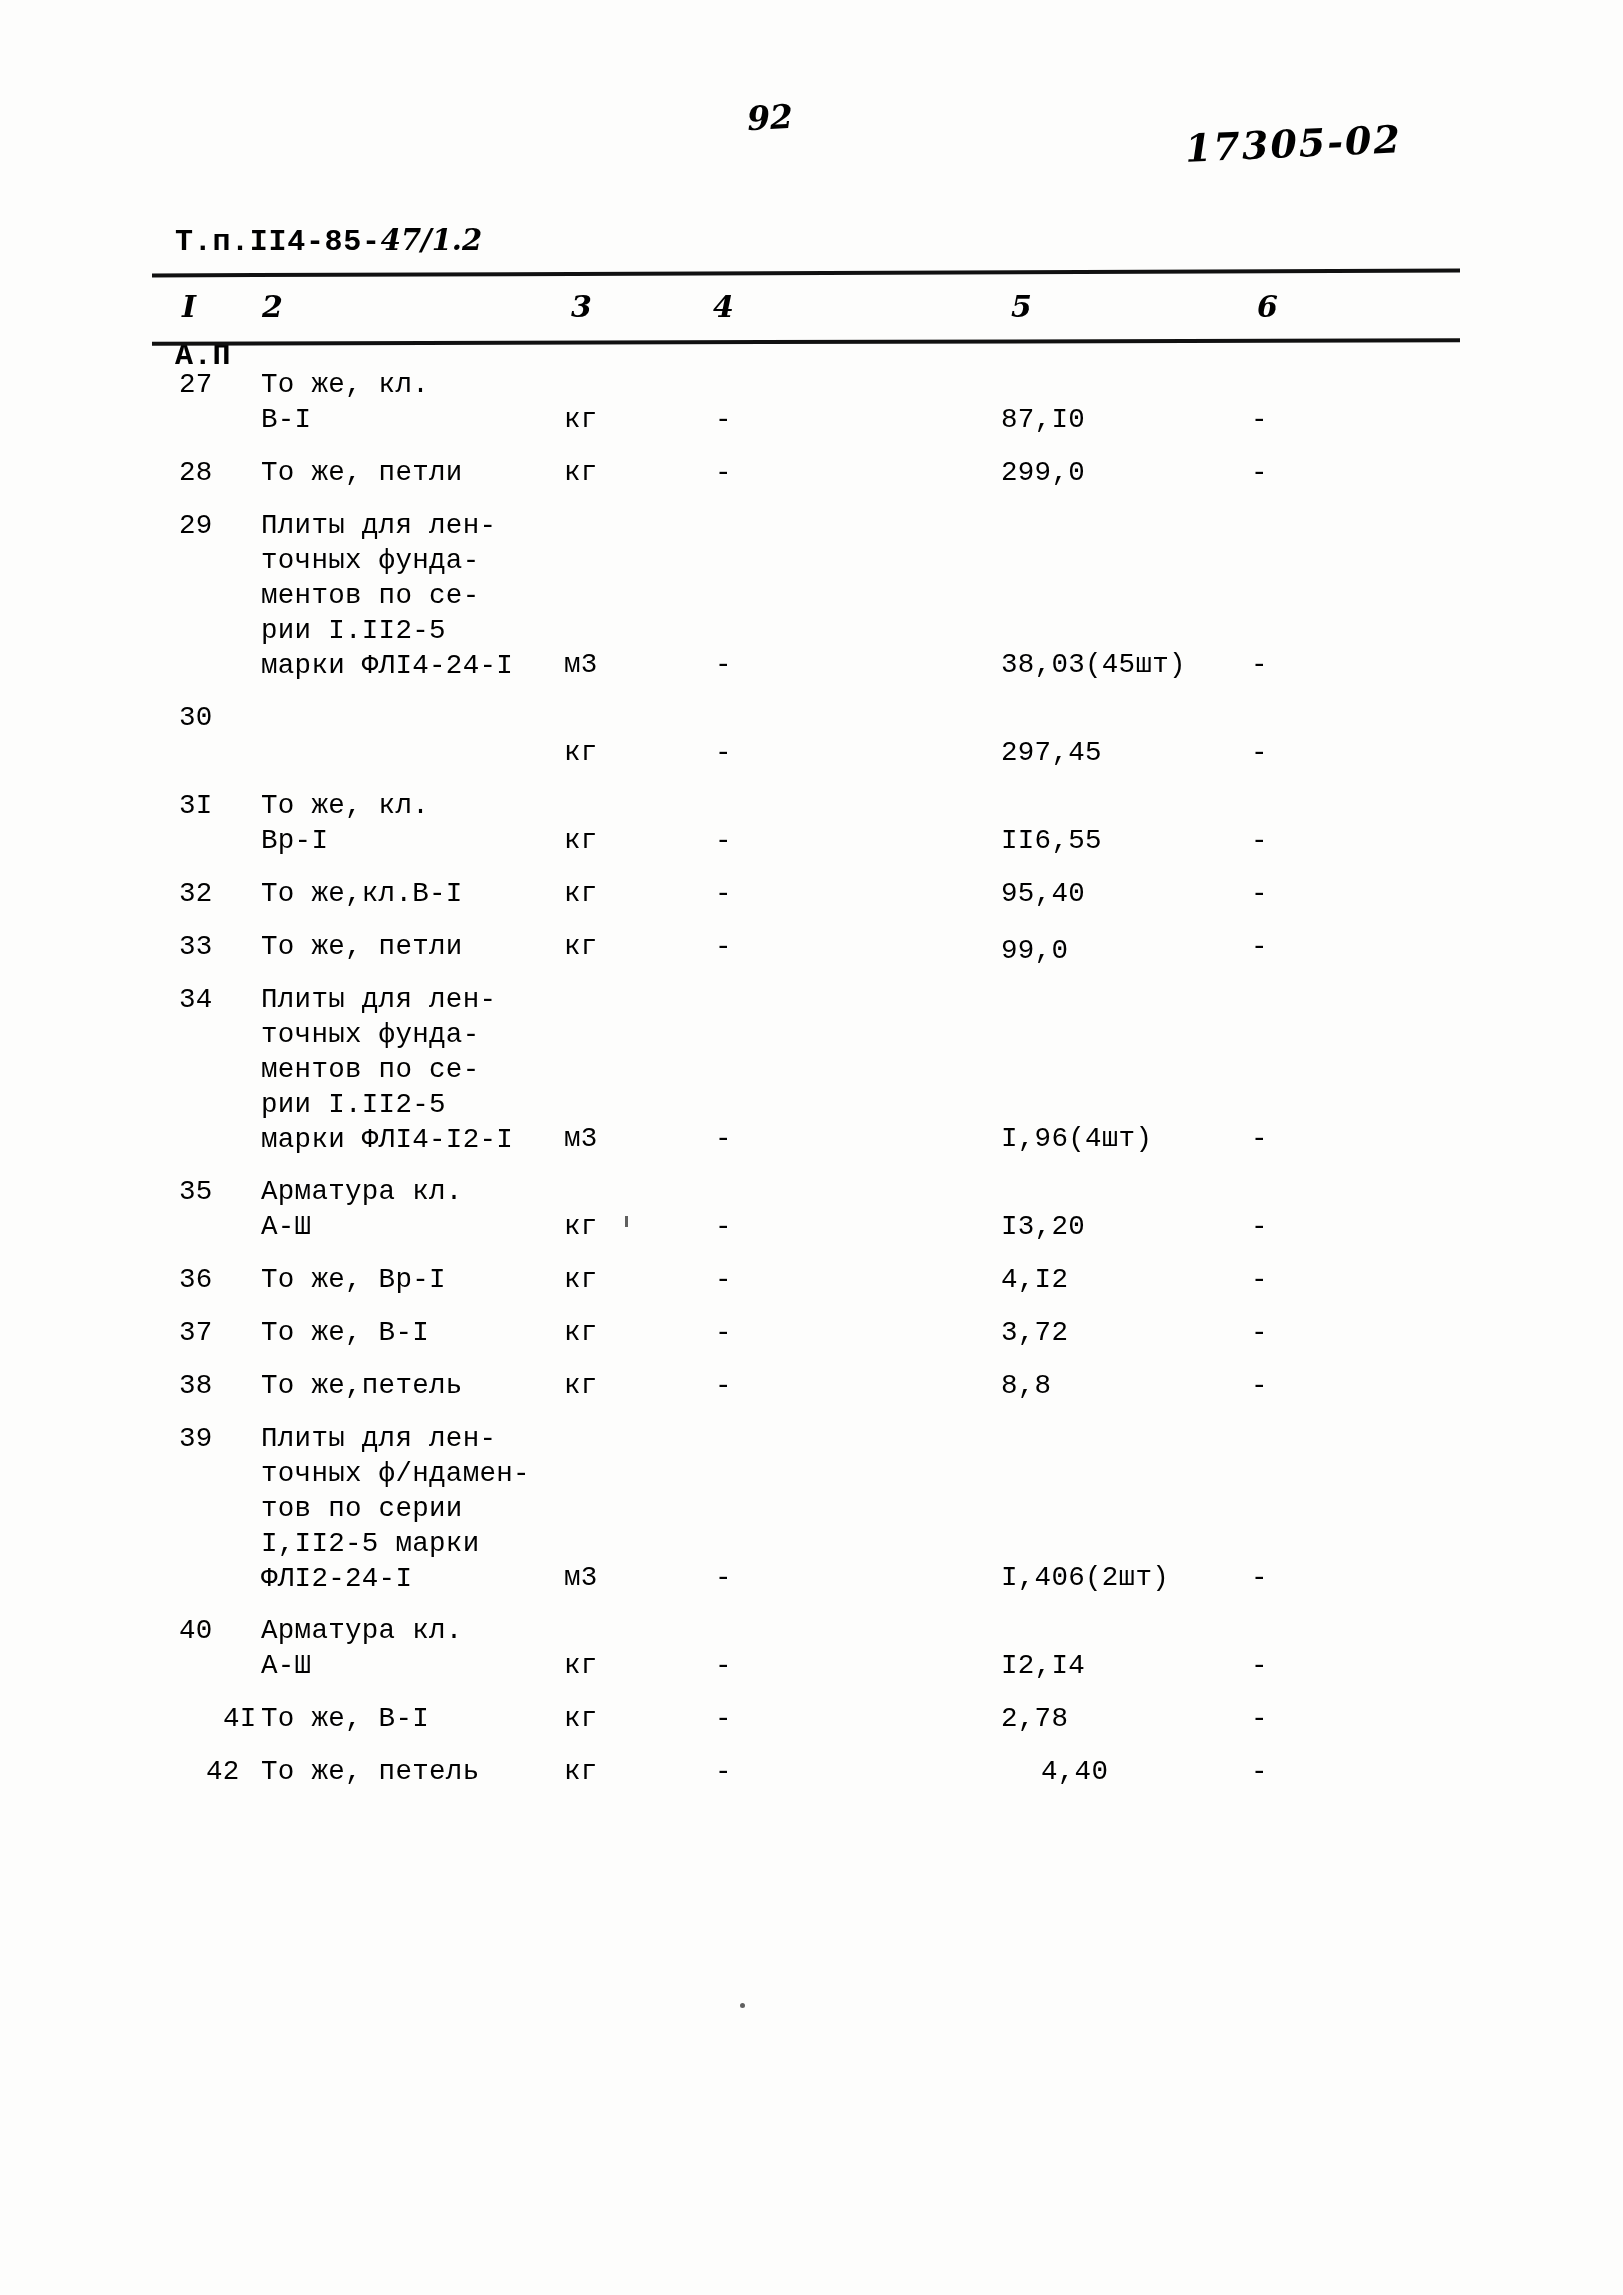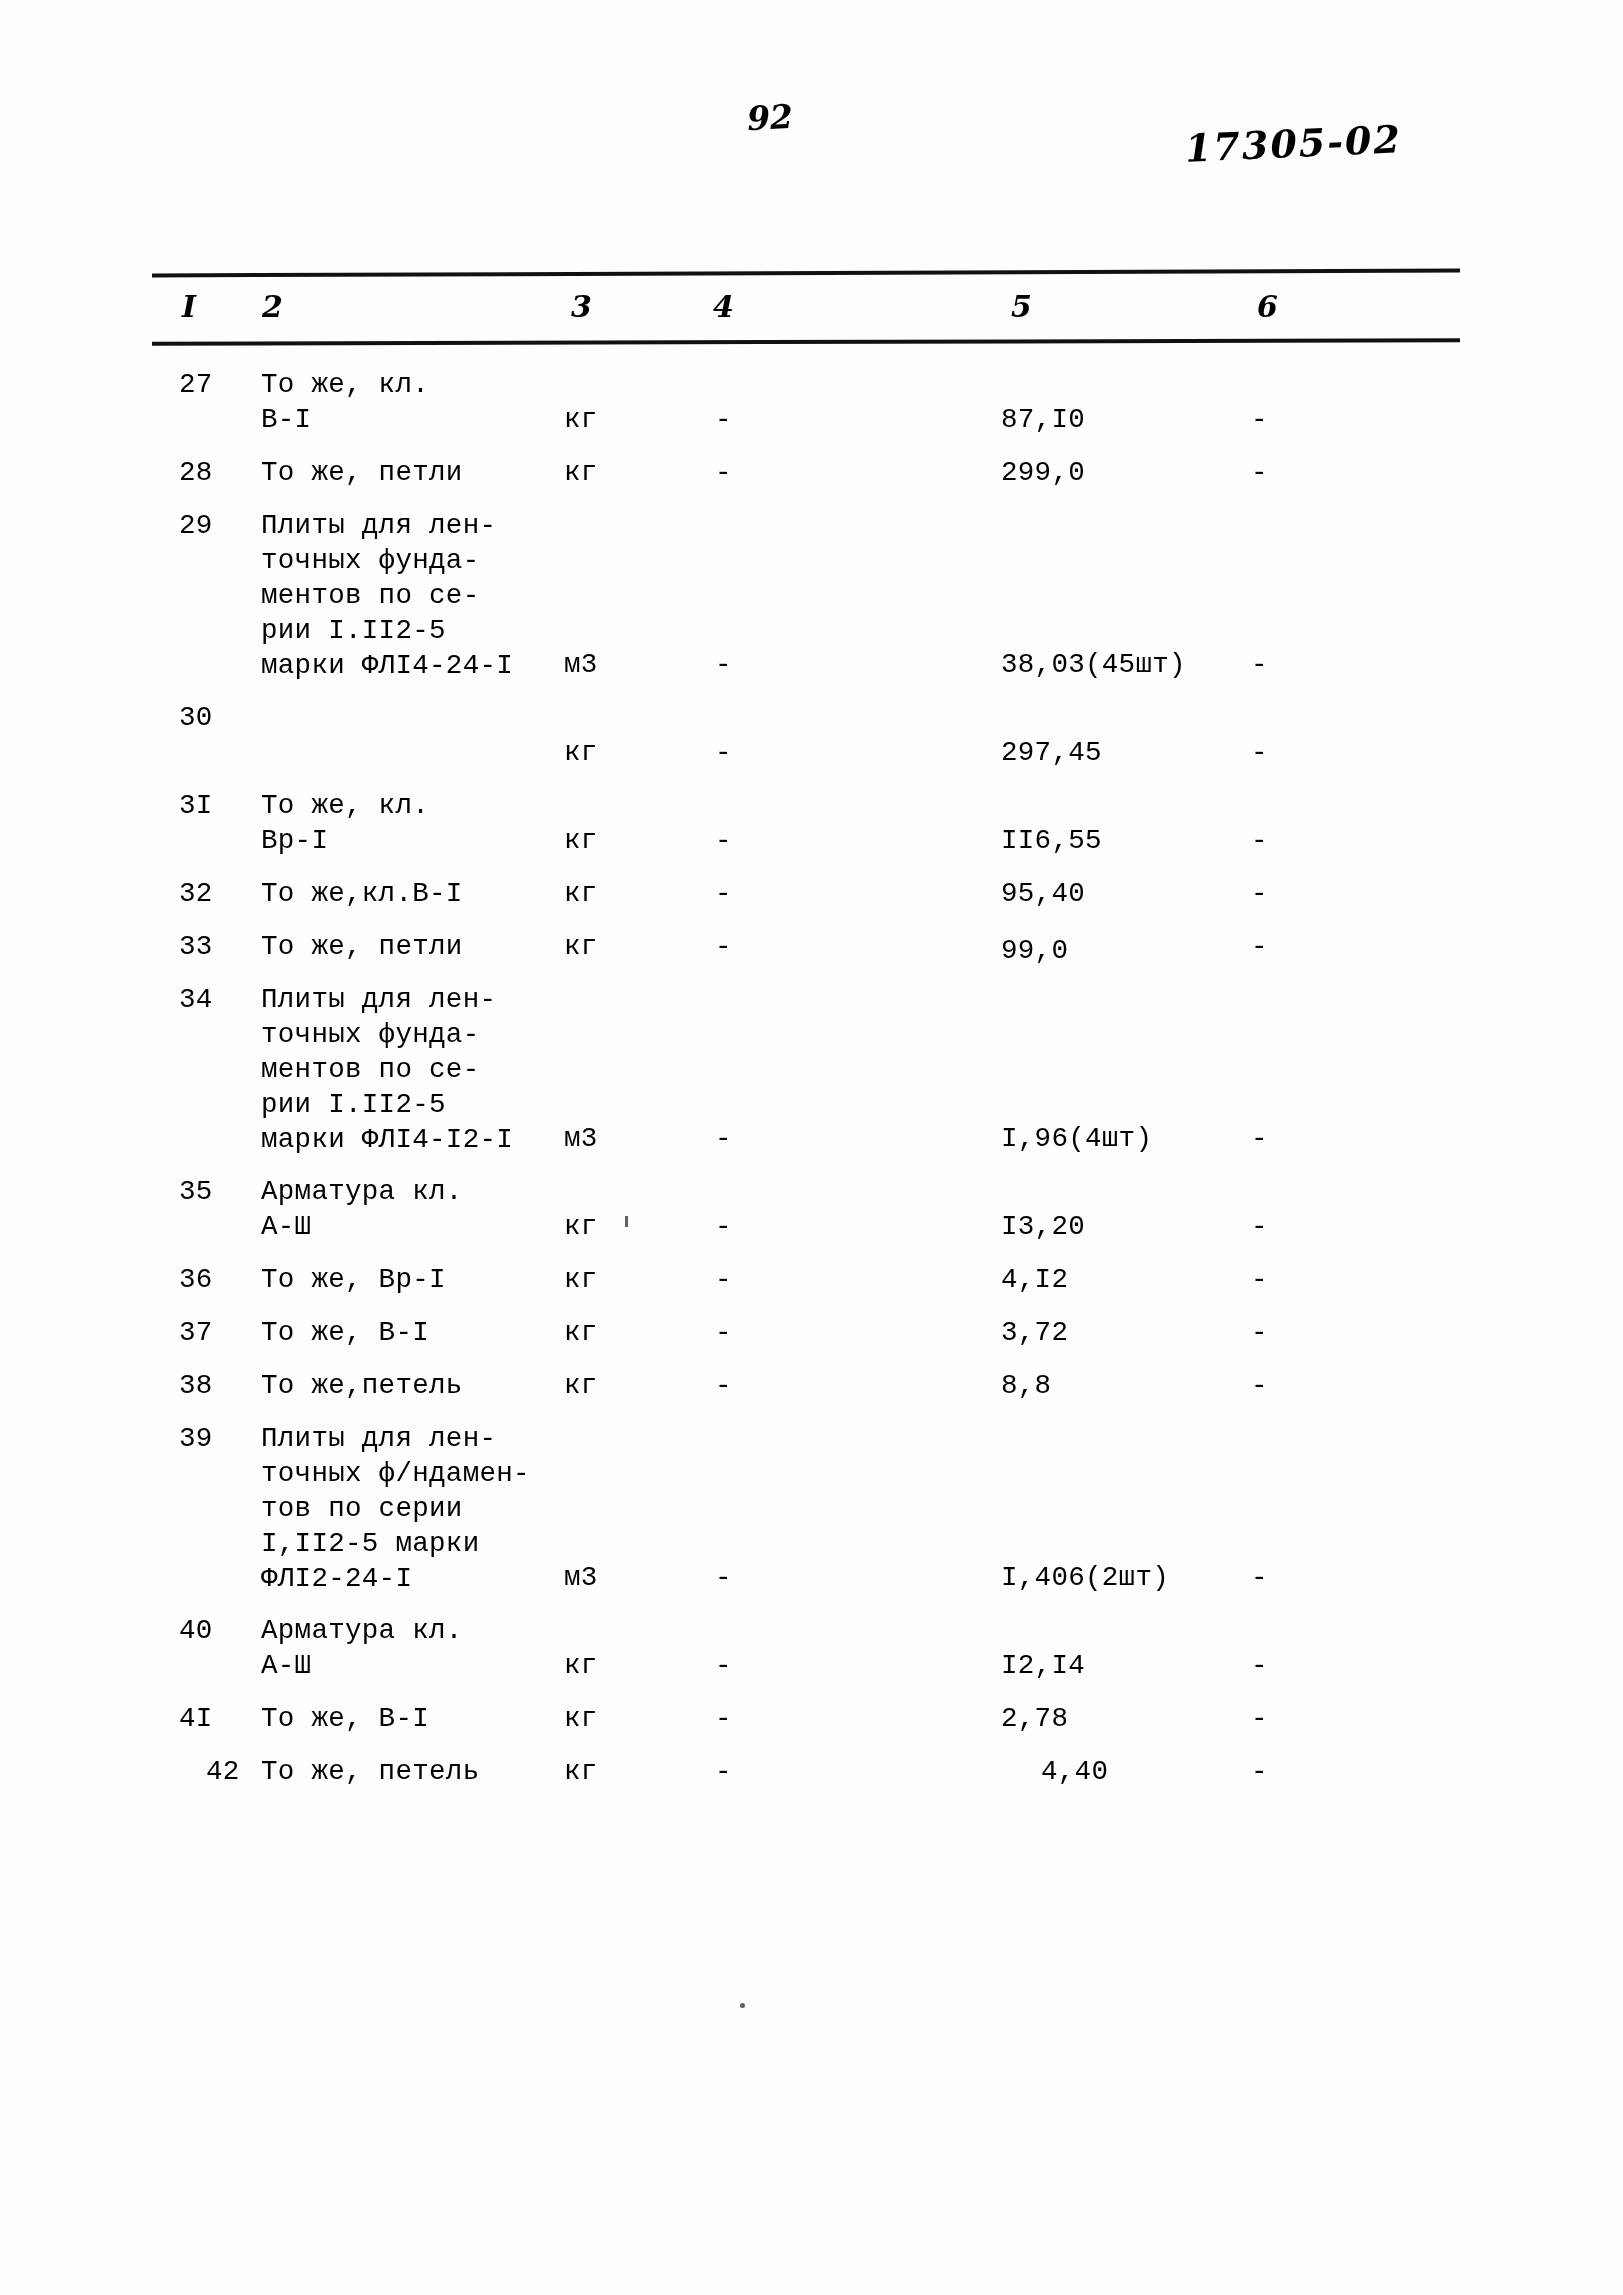--- a/index.html
+++ b/index.html
@@ -128,20 +128,24 @@
     opacity: .75;
   }
   .speck.s1 { left: 625px;  top: 1216px; }
   .speck.s2 { left: 740px; top: 2003px; height: 5.2px; width: 5.2px; border-radius: 50%; }
 </style>
 </head>
 <body>
 
 <div class="page">
 
+  <div class="hdr-left">
+    <span class="doc-code"><span>Т.п.II4-85-</span><span class="hand hdr-suffix">47/1.2</span></span>
+    <span class="doc-sub">А.П</span>
+  </div>
 
   <div class="page-number hand">92</div>
 
   <div class="hdr-right-code hand">17305-02</div>
 
   <div class="rule top"></div>
   <div class="rule bottom"></div>
 
   <div class="colhead" style="left:182px">I</div>
   <div class="colhead" style="left:262px">2</div>
@@ -256,21 +260,21 @@
       </div>
       <div class="row" style="height: 88px;">
         <div class="cell c-num" style="top: 0px;">40</div>
         <div class="cell c-desc" style="top: 0px;"><span class="desc-line">Арматура кл.</span><span class="desc-line">А-Ш</span></div>
         <div class="cell c-unit" style="top: 35px;">кг</div>
         <div class="cell c-q4 dash" style="top: 35px;">-</div>
         <div class="cell c-val" style="top: 35px;">I2,I4</div>
         <div class="cell c-q6 dash" style="top: 35px;">-</div>
       </div>
       <div class="row" style="height: 53px;">
-        <div class="cell c-num" style="top: 0px;">4I</div>
+        <div class="cell c-num" style="top: 0px; margin-left: 44px;">4I</div>
         <div class="cell c-desc" style="top: 0px;"><span class="desc-line">То же, В-I</span></div>
         <div class="cell c-unit" style="top: 0px;">кг</div>
         <div class="cell c-q4 dash" style="top: 0px;">-</div>
         <div class="cell c-val" style="top: 0px;">2,78</div>
         <div class="cell c-q6 dash" style="top: 0px;">-</div>
       </div>
       <div class="row" style="height: 53px;">
         <div class="cell c-num" style="top: 0px; margin-left: 27px;">42</div>
         <div class="cell c-desc" style="top: 0px;"><span class="desc-line">То же, петель</span></div>
         <div class="cell c-unit" style="top: 0px;">кг</div>

